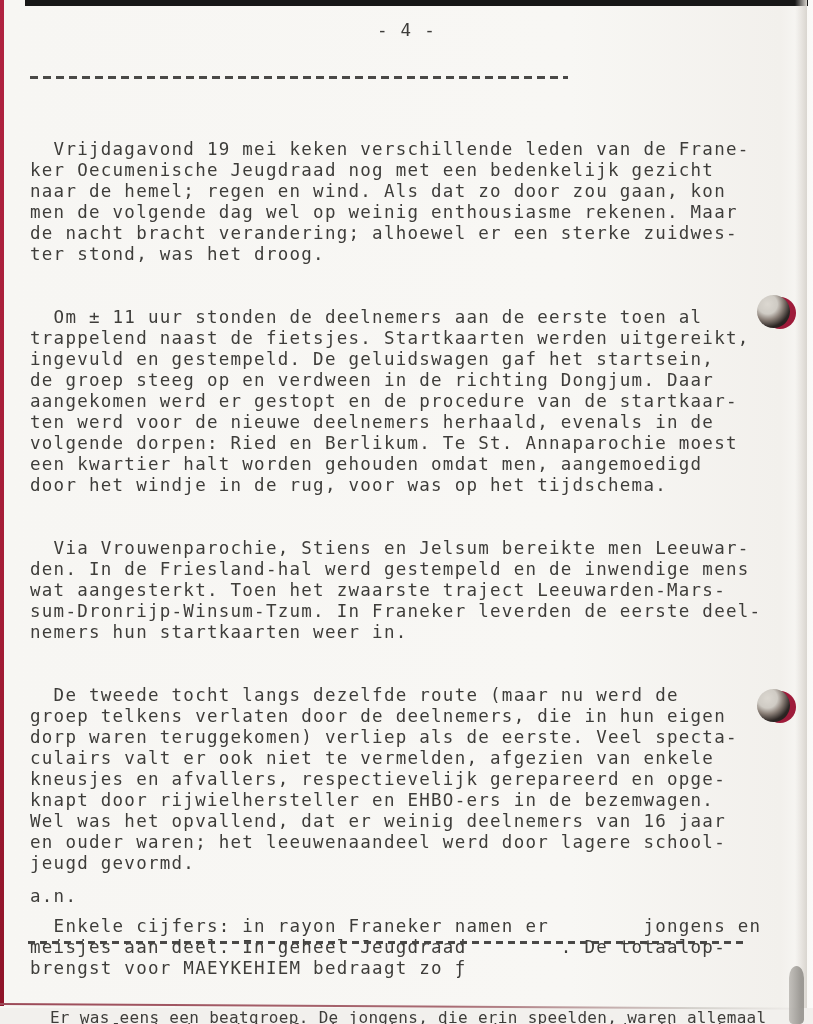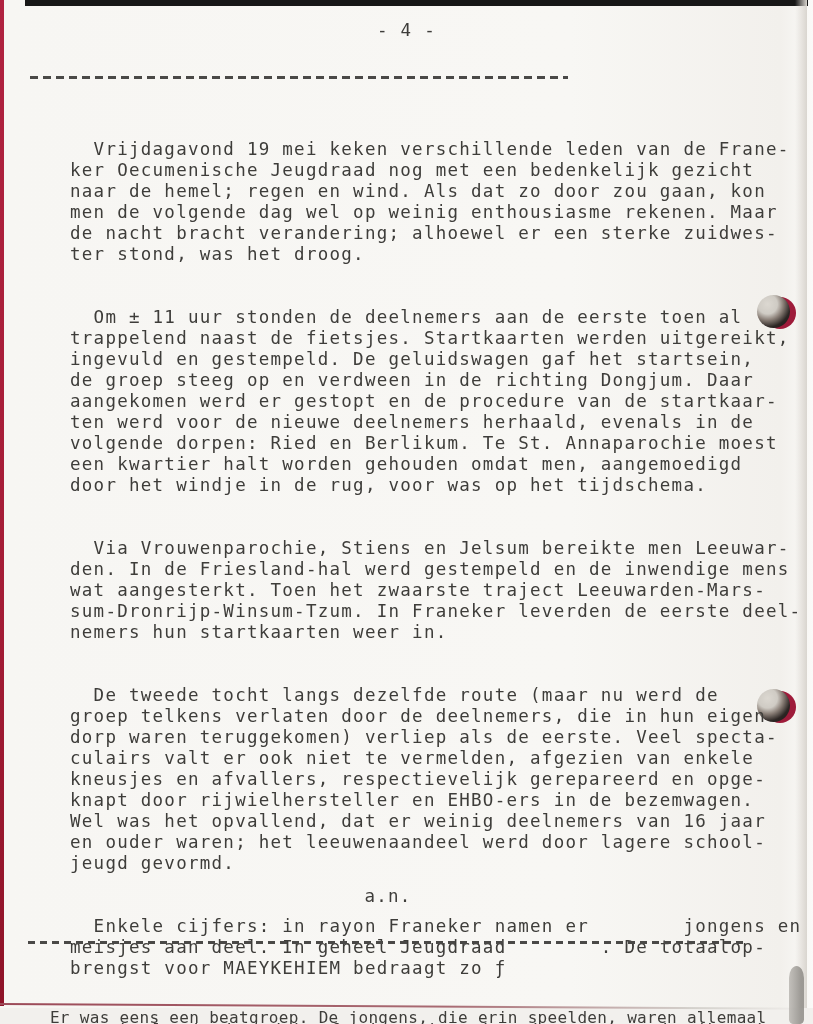--- a/index.html
+++ b/index.html
@@ -33,22 +33,22 @@
   .hole-ball{position:absolute;left:0;top:0;width:33px;height:33px;border-radius:50%;
     background:radial-gradient(circle at 32% 28%,#dcd8d1 0%,#cfcbc4 30%,#8a7f77 48%,#2c2624 70%,#191514 100%);}
   
   .page-number{position:absolute;left:0;top:20px;width:100%;text-align:center;
     font-size:17.5px;letter-spacing:1.26px;}
   .title-1{position:absolute;left:30px;top:50px;font-size:17.5px;letter-spacing:1.26px;white-space:pre;}
   .underline-1{position:absolute;left:30px;top:76px;width:538px;height:3px;
     background:repeating-linear-gradient(90deg,#4a4947 0 8px,transparent 8px 13px);}
   .body-1{position:absolute;left:30px;top:97px;width:760px;
     font-size:17.5px;letter-spacing:1.26px;line-height:21px;white-space:pre;}
-  .body-1 .para{white-space:pre;margin-left:40px;}
-  .signature{position:absolute;left:30px;top:886px;width:716px;text-align:center;
+  .body-1 .para{white-space:pre;}
+  .signature{position:absolute;left:30px;top:886px;width:716px;text-align:left;
     font-size:17.5px;letter-spacing:1.26px;}
   .title-2{position:absolute;left:28px;top:918px;font-size:16px;letter-spacing:0.32px;white-space:pre;}
   .underline-2{position:absolute;left:28px;top:941px;width:718px;height:3px;
     background:repeating-linear-gradient(90deg,#4a4947 0 7px,transparent 7px 12px);}
   .body-2{position:absolute;left:30px;top:955px;width:770px;
     font-size:16px;letter-spacing:0.32px;line-height:25px;white-space:pre;}
 </style>
 </head>
 <body>
 

